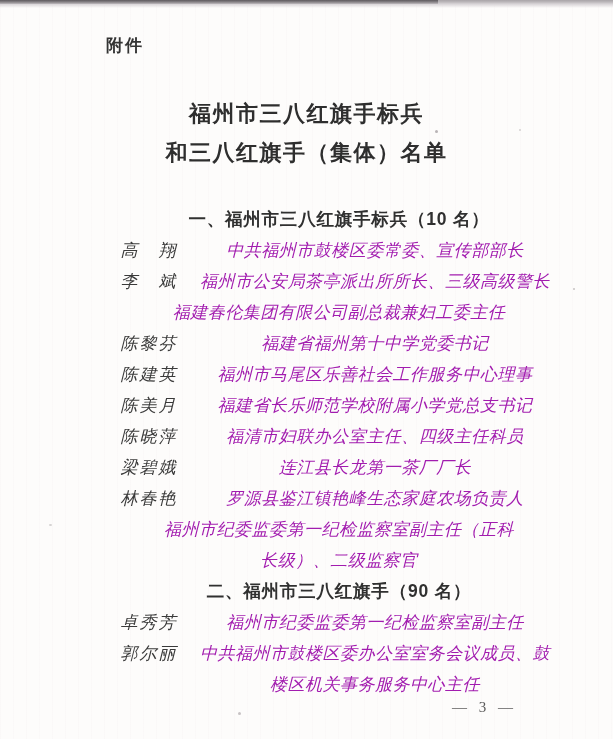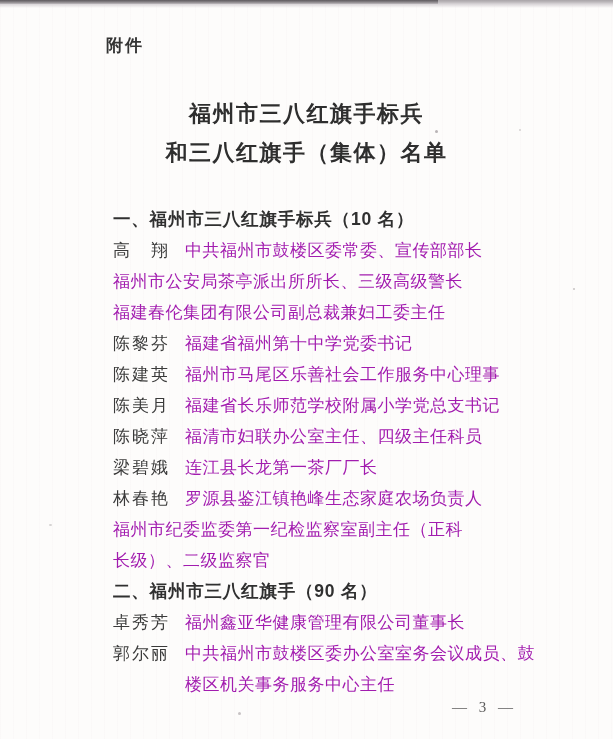--- a/index.html
+++ b/index.html
@@ -63,34 +63,36 @@
     font-size: 22px;
     letter-spacing: 1.5px;
     line-height: 39px;
     color: #2e2e2e;
   }
   .content {
     position: absolute;
     top: 204px;
     left: 113px;
     width: 452px;
+    text-align: center;
   }
   .section-heading {
     font-family: "Liberation Sans", "DejaVu Sans", sans-serif;
     font-weight: 700;
     font-size: 17.5px;
     letter-spacing: 0.8px;
     line-height: 31px;
     color: #303030;
   }
   .entry {
     display: flex;
     align-items: flex-start;
     font-size: 17px;
     line-height: 31px;
+    font-style: italic;
   }
   .entry-name {
     flex: 0 0 72px;
     letter-spacing: 2px;
     white-space: nowrap;
     color: #3a3a3a;
   }
   .entry-desc {
     flex: 1 1 auto;
     letter-spacing: 0.5px;
@@ -135,20 +137,21 @@
 
   <div class="content">
 
     <div class="section-heading">一、福州市三八红旗手标兵（10 名）</div>
 
     <div class="entry">
       <span class="entry-name">高　翔</span>
       <span class="entry-desc">中共福州市鼓楼区委常委、宣传部部长</span>
     </div>
     <div class="entry">
+      <span class="entry-name">李　斌</span>
       <span class="entry-desc">福州市公安局茶亭派出所所长、三级高级警长</span>
     </div>
     <div class="entry">
       <span class="entry-desc">福建春伦集团有限公司副总裁兼妇工委主任</span>
     </div>
     <div class="entry">
       <span class="entry-name">陈黎芬</span>
       <span class="entry-desc">福建省福州第十中学党委书记</span>
     </div>
     <div class="entry">
@@ -173,21 +176,21 @@
     </div>
     <div class="entry">
       <span class="entry-desc">福州市纪委监委第一纪检监察室副主任（正科
 长级）、二级监察官</span>
     </div>
 
     <div class="section-heading">二、福州市三八红旗手（90 名）</div>
 
     <div class="entry">
       <span class="entry-name">卓秀芳</span>
-      <span class="entry-desc">福州鑫亚华健康管理有限公司董事长</span>
+      <span class="entry-desc">福州市纪委监委第一纪检监察室副主任</span>
     </div>
     <div class="entry">
       <span class="entry-name">郭尔丽</span>
       <span class="entry-desc">中共福州市鼓楼区委办公室室务会议成员、鼓
 楼区机关事务服务中心主任</span>
     </div>
 
   </div>
 
   <div class="page-number">— 3 —</div>

